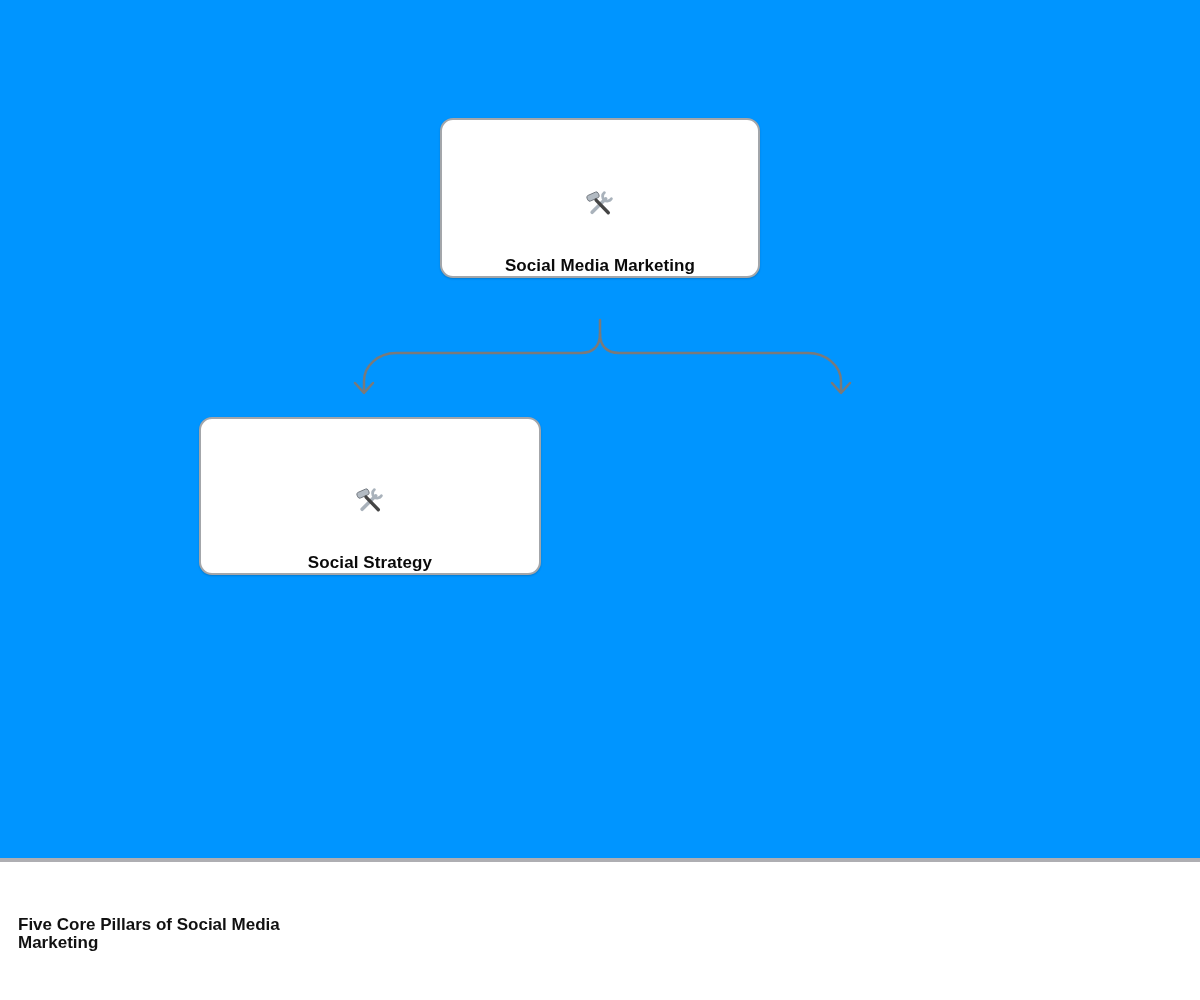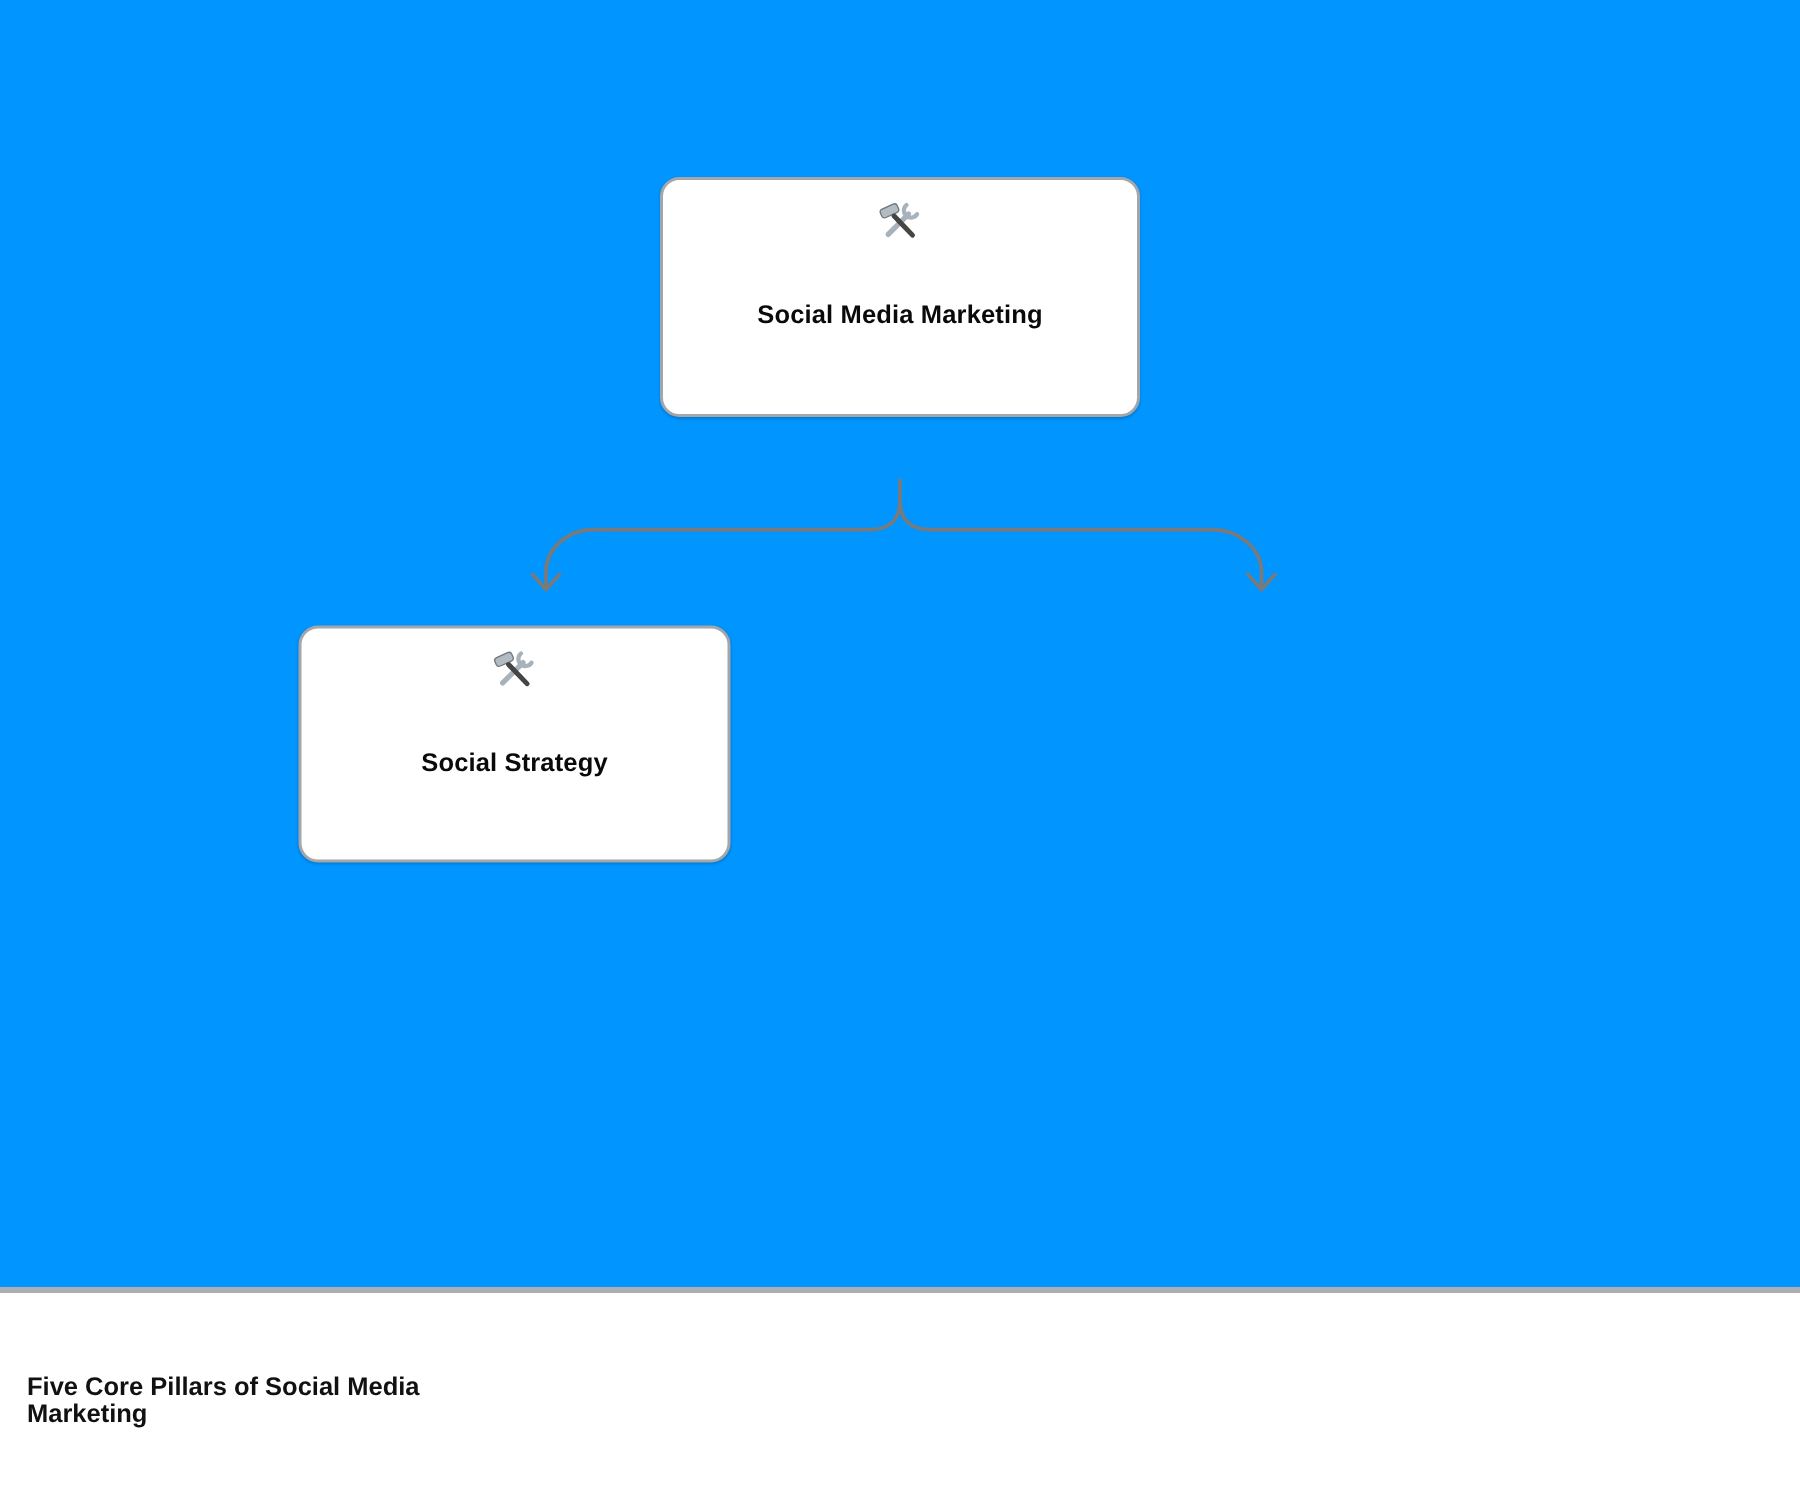--- a/index.html
+++ b/index.html
@@ -29,23 +29,24 @@
     box-sizing: border-box;
     background: #ffffff;
     border: 2px solid #a3a6aa;
     border-radius: 13px;
     box-shadow: 0 1px 2px rgba(0,0,0,0.18);
     display: flex;
     flex-direction: column;
     align-items: center;
     padding-top: 14px;
     cursor: pointer;
+    justify-content: flex-end;
   }
   .node-root  { left: 440px; top: 118px; width: 320px; height: 160px; }
-  .node-left  { left: 199px; top: 417px; width: 288px; height: 158px; }
+  .node-left  { left: 199px; top: 417px; width: 342px; height: 158px; }
   .node-right { left: 679px; top: 417px; width: 318px; height: 158px; }
   .node-icon {
     width: 28px;
     height: 28px;
     display: block;
   }
   .node-label {
     margin-top: 38px;
     font-size: 17px;
     font-weight: bold;

